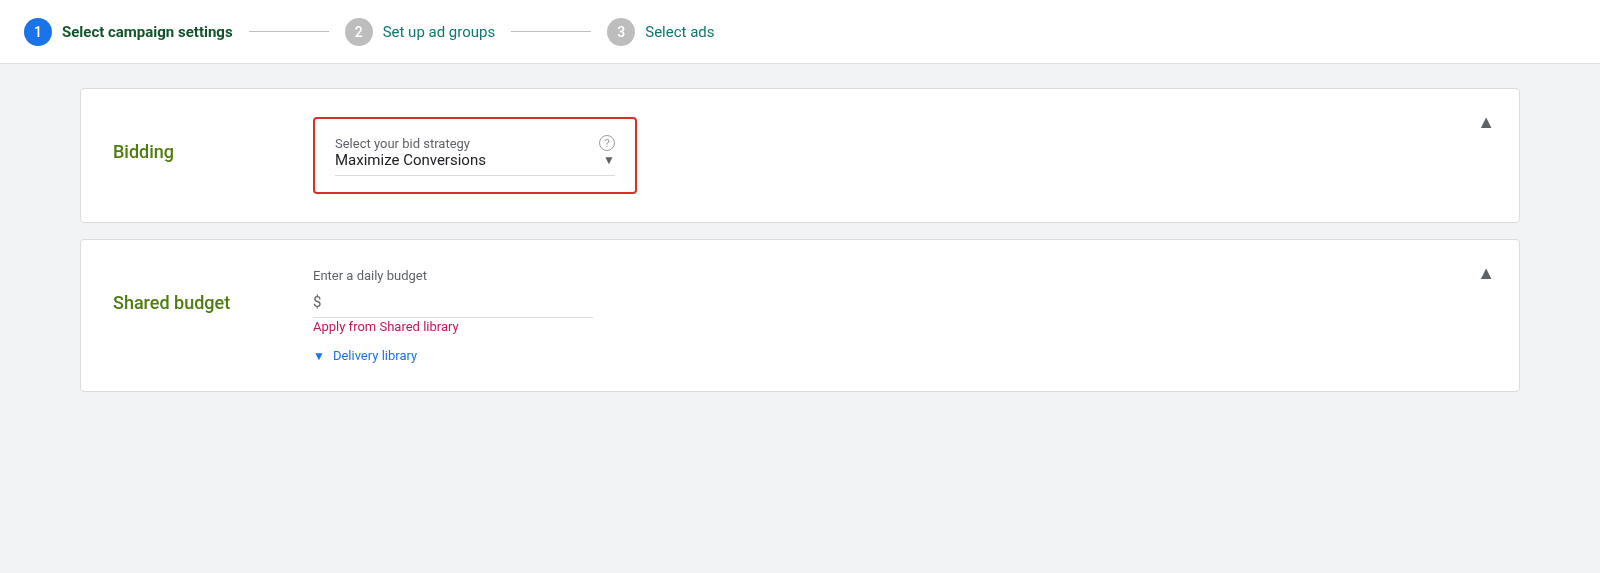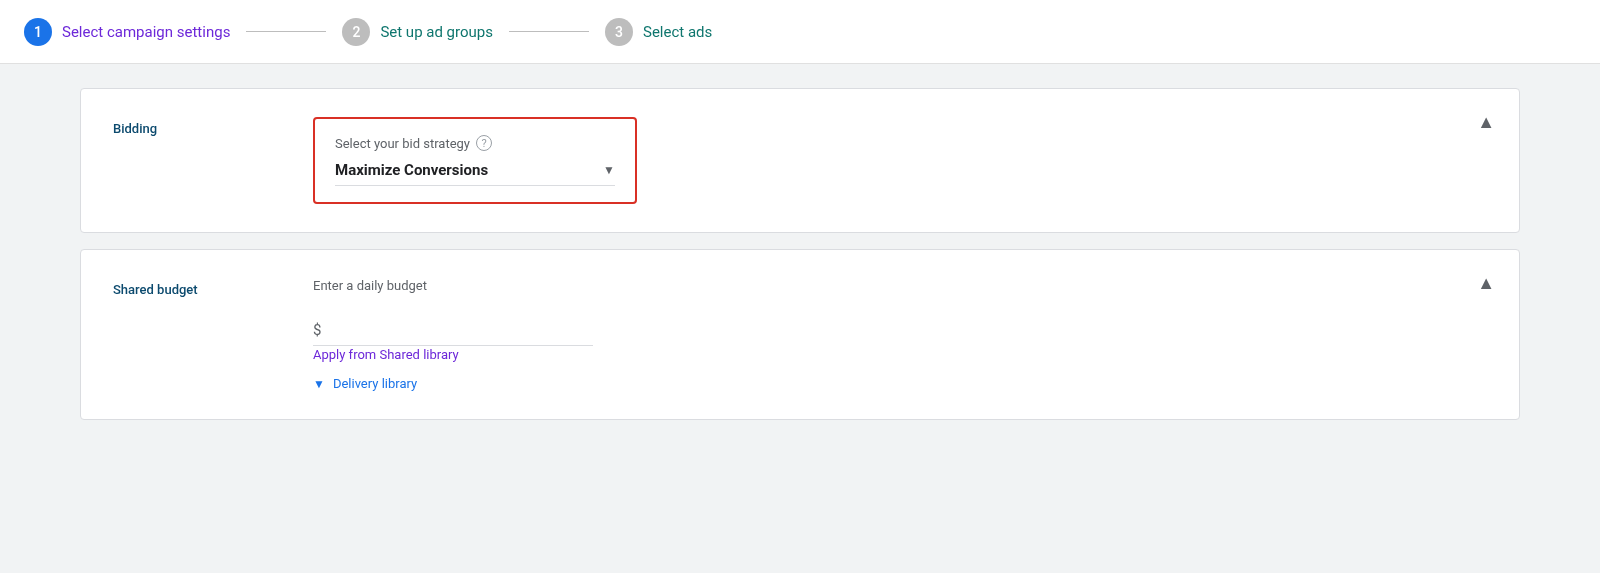--- a/index.html
+++ b/index.html
@@ -39,22 +39,22 @@
     .step-circle.active {
       background: #1a73e8;
       color: #fff;
     }
     .step-circle.inactive {
       background: #bdbdbd;
       color: #fff;
     }
     .step-label {
       font-size: 15px;
-      color: #6d28d9;
-      font-weight: 400;
+      color: #14532d;
+      font-weight: 700;
       white-space: nowrap;
     }
     .step-label.inactive {
       color: #0f766e;
       font-weight: 400;
     }
     .step-connector {
       width: 80px;
       height: 1px;
       background: #bdbdbd;
@@ -79,24 +79,25 @@
     }
 
     .card-inner {
       display: flex;
       align-items: flex-start;
     }
 
     .card-label {
       width: 200px;
       flex-shrink: 0;
-      font-size: 13px;
+      font-size: 18px;
       font-weight: 500;
-      color: #0c4a6e;
+      color: #4d7c0f;
       padding-top: 4px;
+      margin-top: 20px;
     }
 
     .card-body {
       flex: 1;
     }
 
     .card-side {
       width: 280px;
       flex-shrink: 0;
       padding-left: 40px;
@@ -126,21 +127,21 @@
       padding: 16px 20px;
       display: inline-block;
       min-width: 320px;
     }
     .bid-strategy-label {
       font-size: 13px;
       color: #5f6368;
       display: flex;
       align-items: center;
       gap: 6px;
-      margin-bottom: 10px;
+      justify-content: space-between;
     }
     .help-icon {
       display: inline-flex;
       align-items: center;
       justify-content: center;
       width: 16px;
       height: 16px;
       border-radius: 50%;
       border: 1px solid #9aa0a6;
       color: #9aa0a6;
@@ -152,41 +153,41 @@
       align-items: center;
       justify-content: space-between;
       cursor: pointer;
       border-bottom: 1px solid #dadce0;
       padding-bottom: 6px;
       min-width: 280px;
     }
     .bid-strategy-value {
       font-size: 15px;
       color: #202124;
-      font-weight: 700;
+      font-weight: 400;
     }
     .dropdown-arrow {
       color: #5f6368;
       font-size: 12px;
       margin-left: 12px;
     }
 
     .learn-more {
       color: #1a73e8;
       font-size: 13px;
       text-decoration: none;
       display: inline-block;
       margin-top: 10px;
     }
 
     
     .budget-label-text {
       font-size: 13px;
       color: #5f6368;
-      margin-bottom: 28px;
+      margin-bottom: 10px;
     }
     .budget-input-row {
       display: flex;
       align-items: center;
       border-bottom: 1px solid #dadce0;
       padding-bottom: 6px;
       max-width: 280px;
     }
     .dollar-sign {
       color: #5f6368;
@@ -196,21 +197,21 @@
     .budget-input {
       border: none;
       outline: none;
       font-size: 15px;
       color: #202124;
       background: transparent;
       flex: 1;
     }
 
     .shared-library-link {
-      color: #6d28d9;
+      color: #be185d;
       font-size: 13px;
       text-decoration: none;
       display: inline-block;
     }
 
     .delivery-method-row {
       display: flex;
       align-items: center;
       gap: 8px;
       margin-top: 14px;

